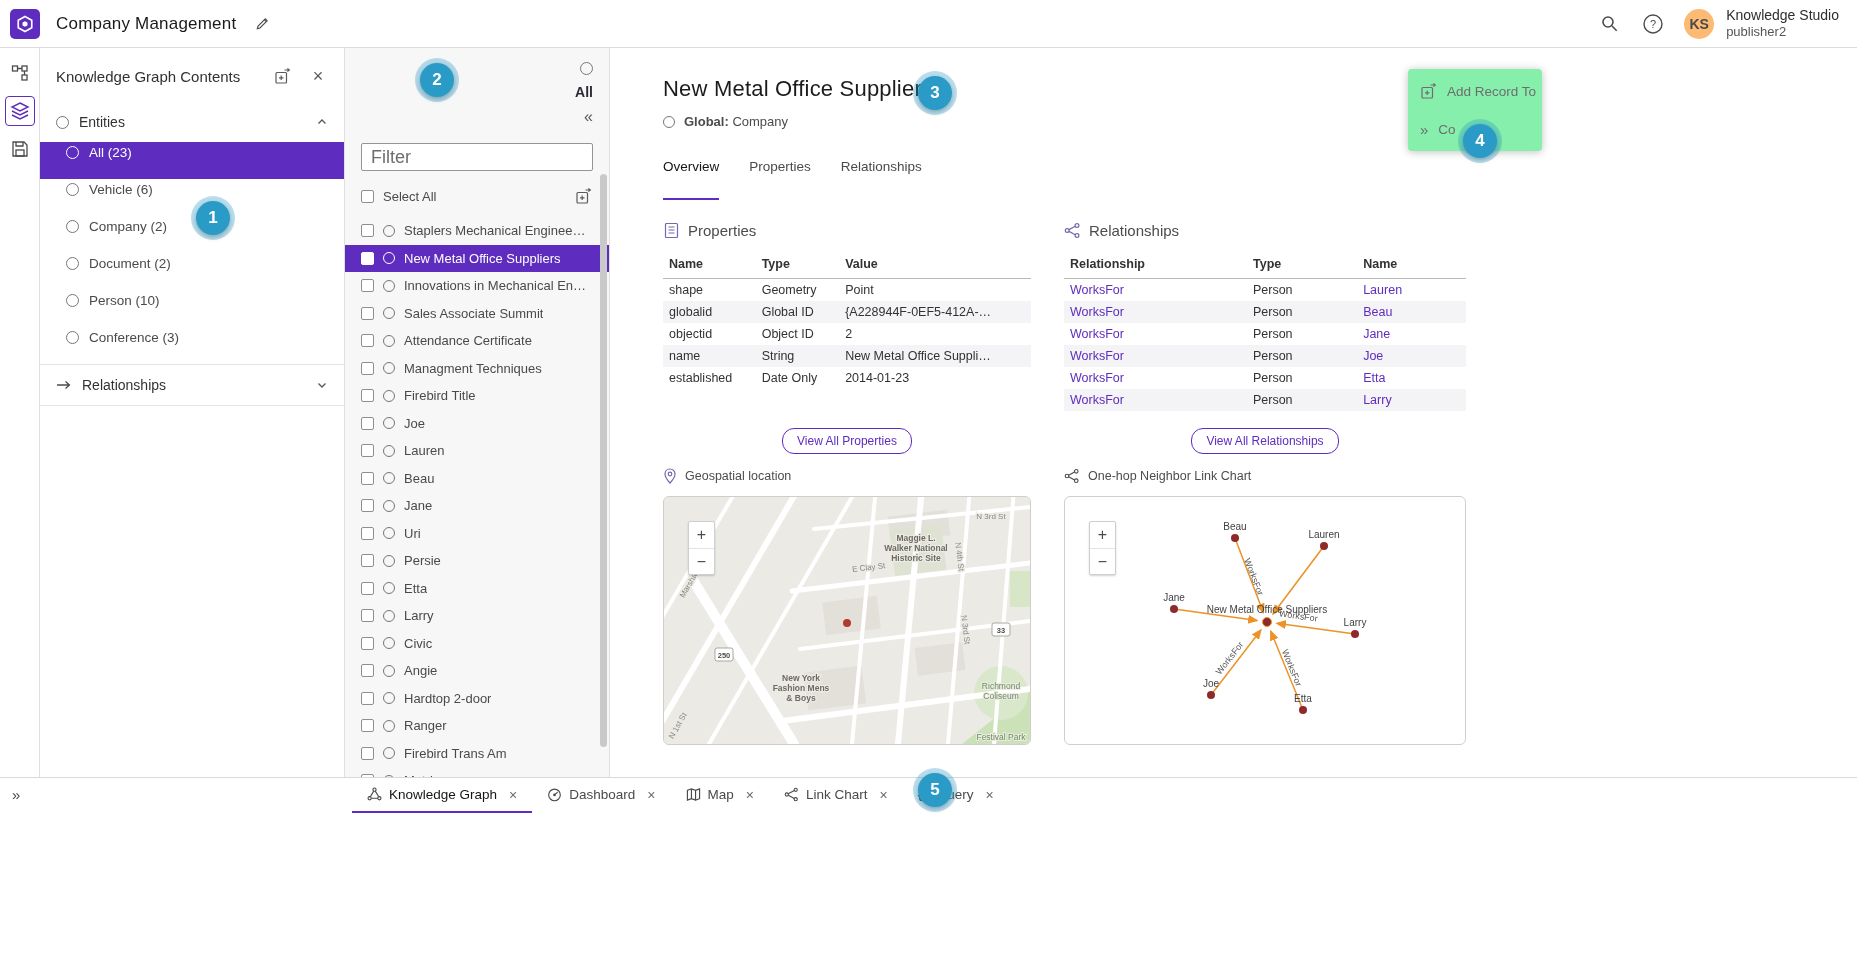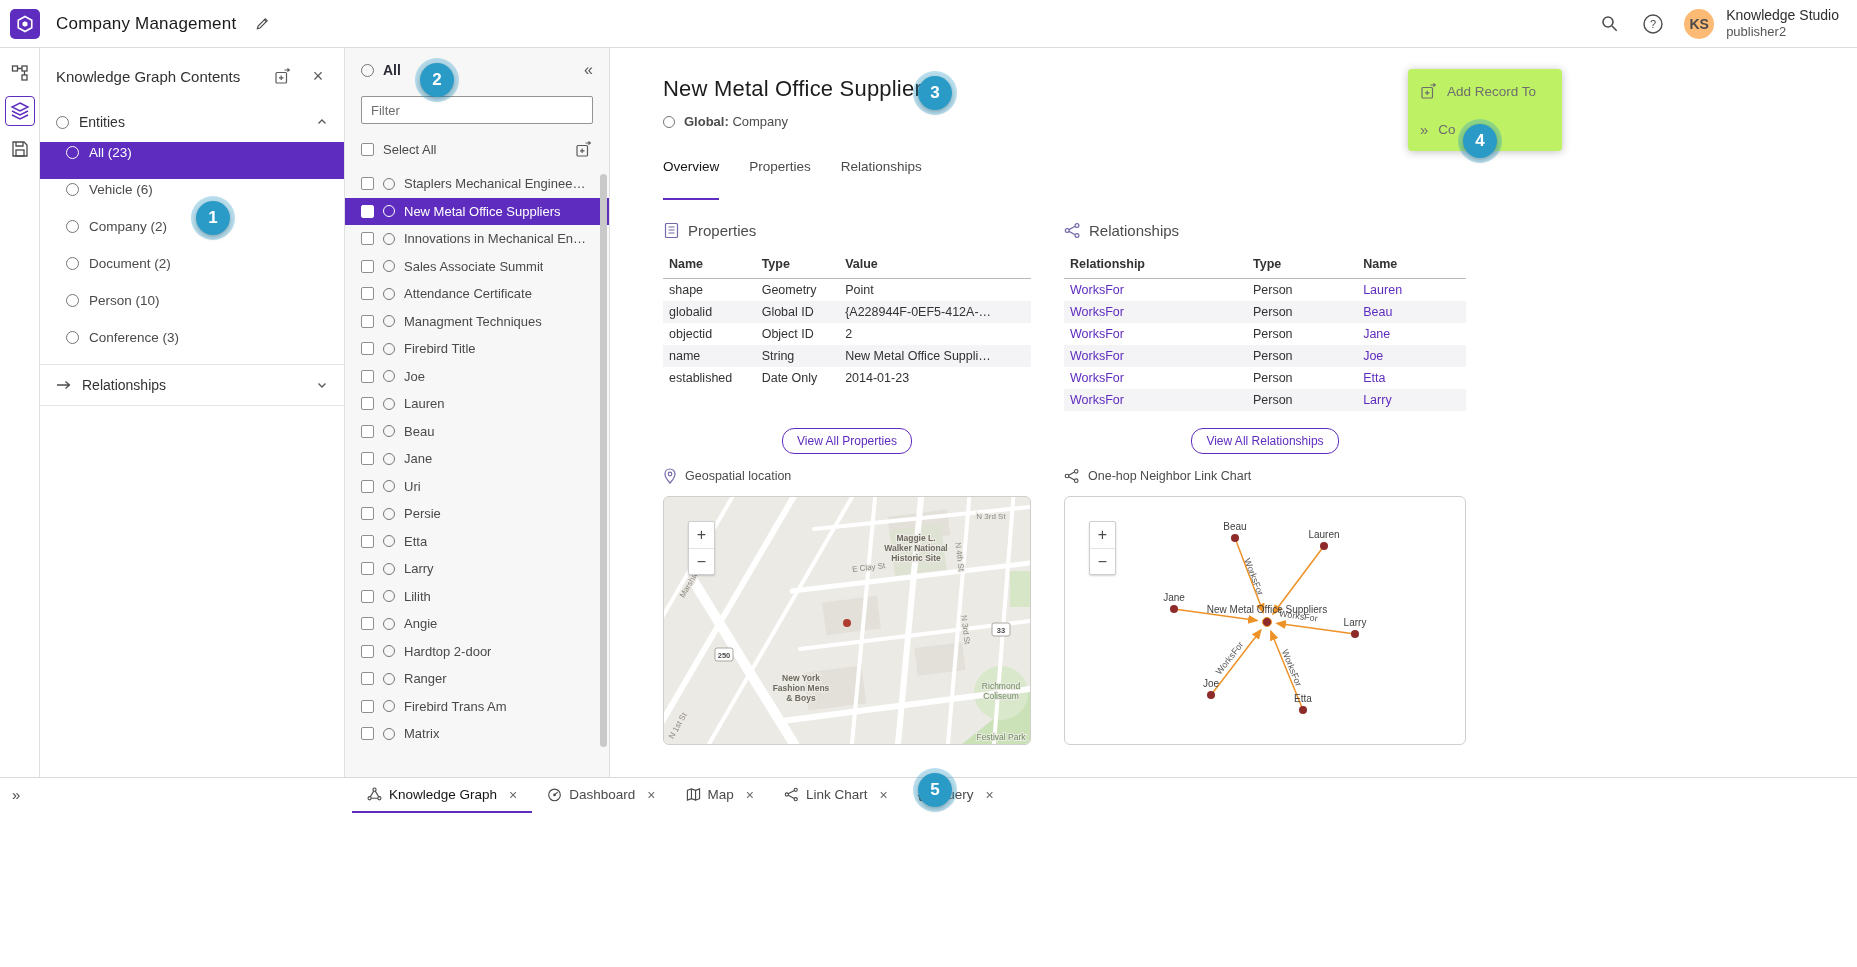--- a/index.html
+++ b/index.html
@@ -44,26 +44,26 @@
   .section-row .chev { margin-left:auto; display:flex; }
   .section-row.rel { border-top:1px solid #e4e4e4; border-bottom:1px solid #e4e4e4; height:42px; }
   .ring { width:13px; height:13px; border-radius:50%; border:1.5px solid #767676; flex:none; }
   .ent-row { display:flex; align-items:center; gap:10px; height:37px; padding:0 16px 16px 26px;
     font-size:13.5px; color:#4a4a4a; cursor:pointer; }
   .ent-row.selected { background:#5E2CBE; color:#fff; }
   .ent-row.selected .ring { border-color:#fff; }
 
   .list-panel { width:265px; border-right:1px solid #e0e0e0; background:#f7f7f7;
     display:flex; flex-direction:column; position:relative; }
-  .list-head { display:flex; align-items:center; gap:9px; padding:14px 16px 12px; }
+  .list-head { display:flex; align-items:flex-end; gap:9px; padding:14px 16px 12px;flex-direction:column; }
   .list-title { font-weight:bold; font-size:14px; color:#2b2b36; flex:1; }
   .collapse { color:#5a5a5a; font-size:16px; cursor:pointer; line-height:1; }
   .filter-wrap { padding:6px 16px 0; }
   .filter-wrap input { width:100%; height:28px; border:1px solid #949494; border-radius:2px;
-    padding:0 9px; font-size:13px; font-family:"Liberation Sans", sans-serif; background:#fff; color:#151515; }
+    padding:0 9px; font-size:18px; font-family:"Liberation Sans", sans-serif; background:#fff; color:#151515; }
   .filter-wrap input::placeholder { color:#6e6e6e; }
   .select-all-row { display:flex; align-items:center; gap:9px; padding:13px 14px 9px 16px;
     font-size:13px; color:#4a4a4a; }
   .select-all-row .icon-btn { margin-left:auto; }
   .checkbox { width:13px; height:13px; border:1px solid #8f8f8f; background:#fff;
     border-radius:2px; flex:none; cursor:pointer; }
   .record-list { flex:1; overflow:hidden; }
   .rec-row { display:flex; align-items:center; gap:9px; height:27.5px; padding:0 20px 0 16px;
     font-size:13px; color:#4a4a4a; cursor:pointer; }
   .rec-row .ring { width:12px; height:12px; }
@@ -131,21 +131,21 @@
     cursor:pointer; line-height:1; }
   .view-tabs { margin-left:352px; display:flex; }
   .view-tab { display:flex; align-items:center; gap:7px; padding:0 15px; font-size:13.5px;
     color:#4a4a4a; border-bottom:2px solid transparent; cursor:pointer; }
   .view-tab.active { color:#151515; border-bottom-color:#5E2CBE; }
   .vt-close { color:#6a6a6a; font-size:14px; margin-left:5px; }
   .vt-icon { display:flex; }
   .query-glyph { font-size:11.5px; font-weight:bold; color:#4a4a4a; }
 
   
-  .context-menu { position:absolute; left:1408px; top:69px; width:154px; background:#bef264;
+  .context-menu { position:absolute; left:1408px; top:69px; width:134px; background:#86efac;
     border-radius:4px; box-shadow:0 1px 8px rgba(0,0,0,.25); z-index:30; padding:3px 0; }
   .menu-item { display:flex; align-items:center; gap:10px; height:38px; padding:0 12px;
     font-size:13.5px; color:#6e6e6e; cursor:pointer; white-space:nowrap; }
   .menu-item .mi-icon { display:flex; color:#6e6e6e; }
   .chev-glyph { font-size:15px; color:#6e6e6e; }
 
   
   .ann { position:absolute; width:34px; height:34px; border-radius:50%; background:#2A9BC7;
     color:#fff; display:flex; align-items:center; justify-content:center; font-size:17px;
     font-weight:bold; z-index:60;
@@ -369,21 +369,21 @@
           <span class="rec-label">Etta</span>
         </div>
         <div class="rec-row">
           <span class="checkbox"></span>
           <span class="ring"></span>
           <span class="rec-label">Larry</span>
         </div>
         <div class="rec-row">
           <span class="checkbox"></span>
           <span class="ring"></span>
-          <span class="rec-label">Lilith</span>
+          <span class="rec-label">Civic</span>
         </div>
         <div class="rec-row">
           <span class="checkbox"></span>
           <span class="ring"></span>
           <span class="rec-label">Angie</span>
         </div>
         <div class="rec-row">
           <span class="checkbox"></span>
           <span class="ring"></span>
           <span class="rec-label">Hardtop 2-door</span>

